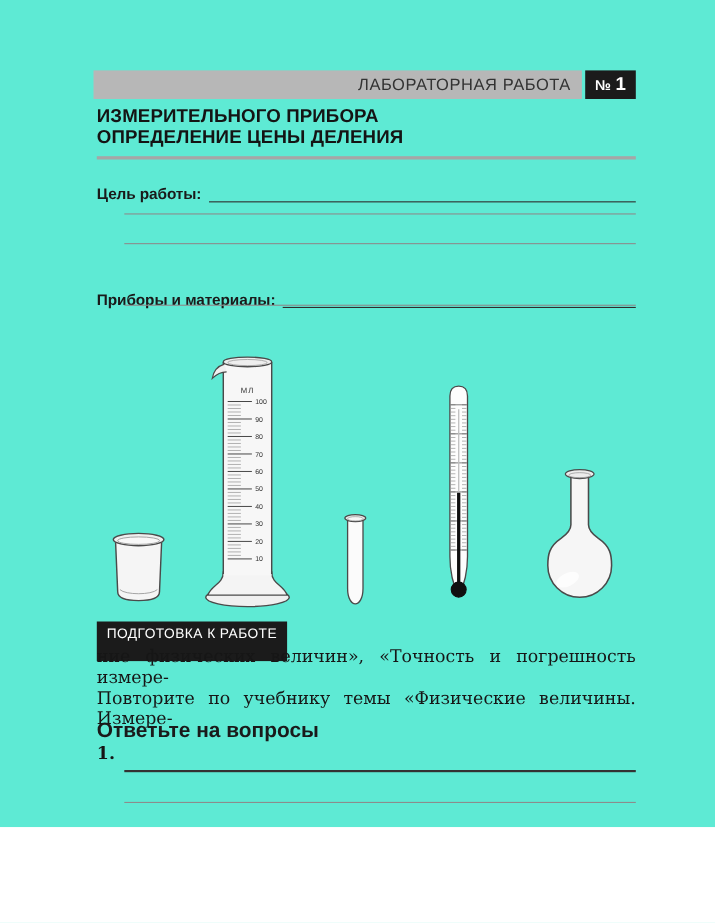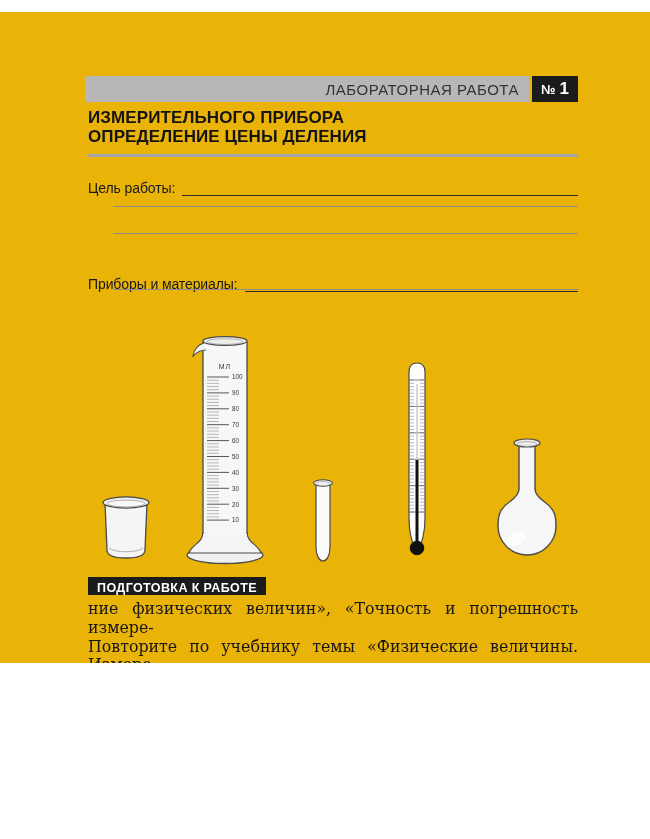--- a/index.html
+++ b/index.html
@@ -1,19 +1,19 @@
 <!DOCTYPE html>
 <html><head>
 <meta charset="utf-8">
 <style>
   * { margin:0; padding:0; box-sizing:border-box; }
   html,body { background:#ffffff; }
   .page {
-    position:relative; width:650px; height:651px; background:#eab308;
-    font-family:"Liberation Sans", sans-serif; color:#1a1a1a; overflow:hidden;margin-top:12px;
+    position:relative; width:650px; height:752px; background:#5eead4;
+    font-family:"Liberation Sans", sans-serif; color:#1a1a1a; overflow:hidden;
   }
   
   .hdr-bar {
     position:absolute; left:85px; top:64px; width:444px; height:26px;
     background:#b7b7b7; display:flex; align-items:center; justify-content:flex-end;
     padding-right:10px; font-size:15px; color:#333; letter-spacing:.5px;
   }
   .hdr-badge {
     position:absolute; left:532px; top:64px; width:46px; height:26px;
     background:#1b1b1b; color:#fff; display:flex; align-items:center; justify-content:center;
@@ -23,29 +23,29 @@
   .hdr-badge .num-val { font-size:17px; }
   .doc-title {
     position:absolute; left:88px; top:96px; font-size:17px; font-weight:bold;
     line-height:19px; letter-spacing:.1px; color:#141414;
   }
   .doc-title span { display:block; }
   .divider { position:absolute; left:88px; top:142px; width:490px; height:3px; background:#a6a6a6; }
 
   
   .field-row { position:absolute; display:flex; align-items:flex-end; }
-  .field-label { font-size:14px; font-weight:normal; letter-spacing:-.1px; white-space:nowrap;text-align:right; }
+  .field-label { font-size:14px; font-weight:bold; letter-spacing:-.1px; white-space:nowrap;text-align:right; }
   .field-line { flex:1; border-bottom:1.8px solid #2d2d2d; margin-left:7px; height:15px; }
   .blank-line { position:absolute; border-bottom:1.5px solid #8c8c8c; }
   .blank-line.dark { border-bottom:2px solid #333; }
 
   
   .prep-box {
     position:absolute; left:88px; top:565px; background:#1b1b1b; color:#fff;
-    font-size:12.5px; font-weight:bold; letter-spacing:.4px; padding:4px 9px 0 9px;
+    font-size:12.5px; font-weight:normal; letter-spacing:.4px; padding:4px 9px 18px 9px;
   }
   .body-par {
     position:absolute; left:88px; top:588px; width:490px;
     font-family:"DejaVu Serif", serif; font-size:15.8px; line-height:18.8px; color:#161616;
   }
   .body-par .jline { display:block; text-align:justify; text-align-last:justify; }
   .body-par .jline.last { text-align-last:left; }
   .q-heading { position:absolute; left:88px; top:654px; font-size:19px; font-weight:bold; }
   .q-item { position:absolute; left:88px; top:675px; width:490px; display:flex;
     font-family:"DejaVu Serif", serif; font-size:15.8px; color:#161616; }

